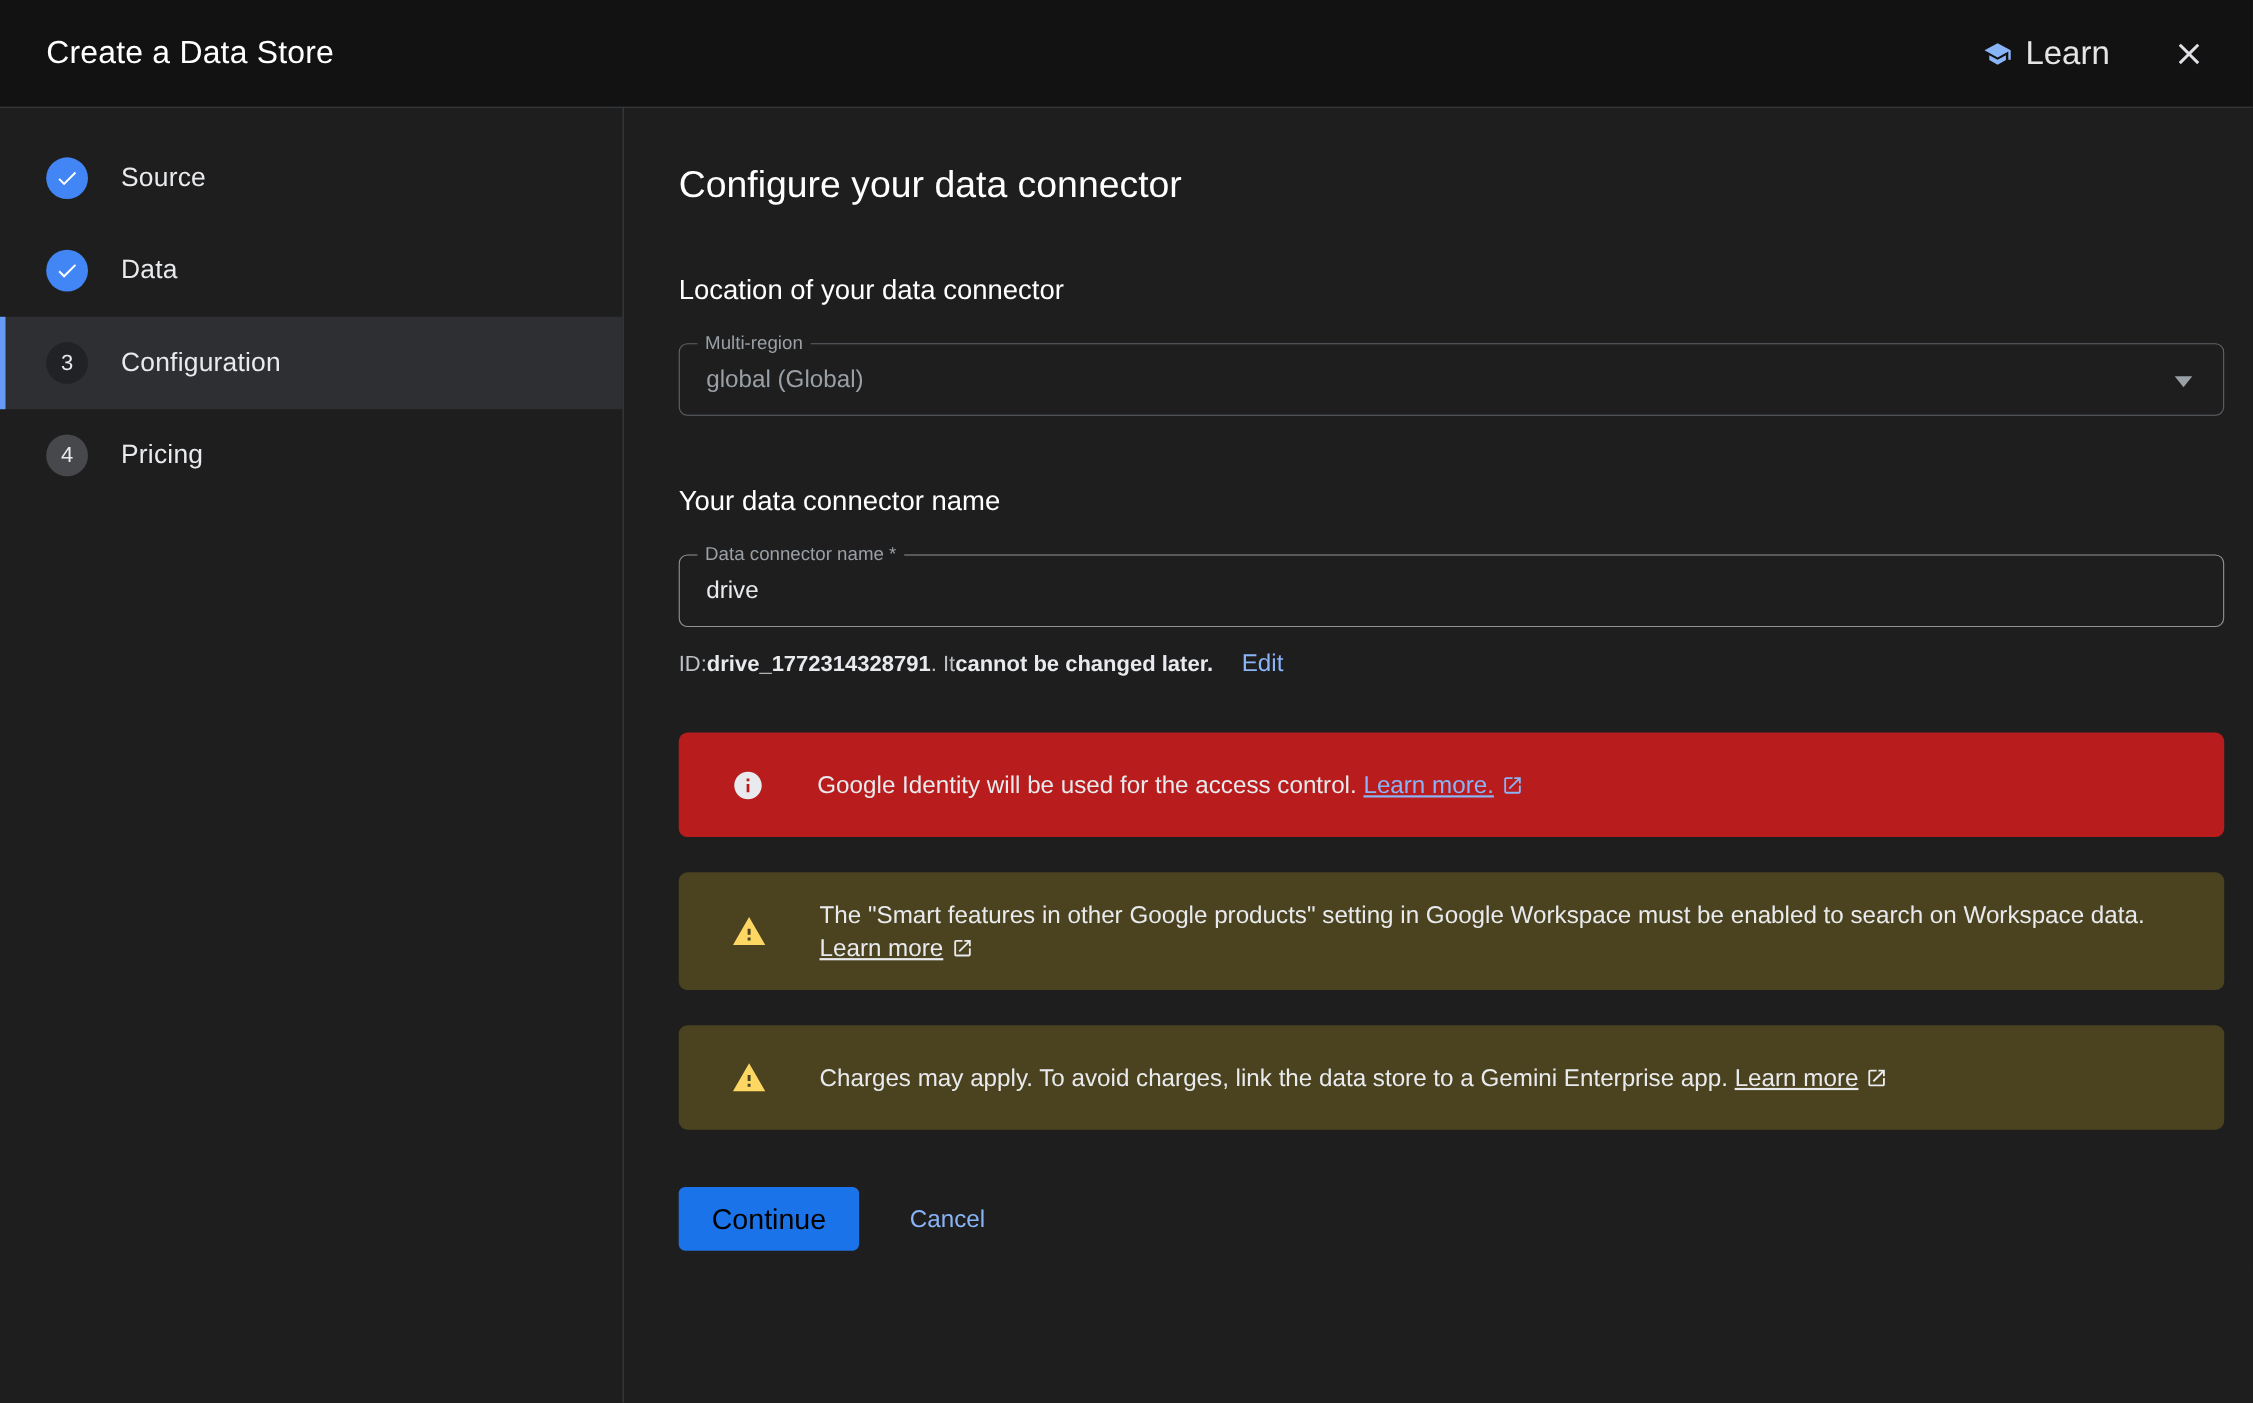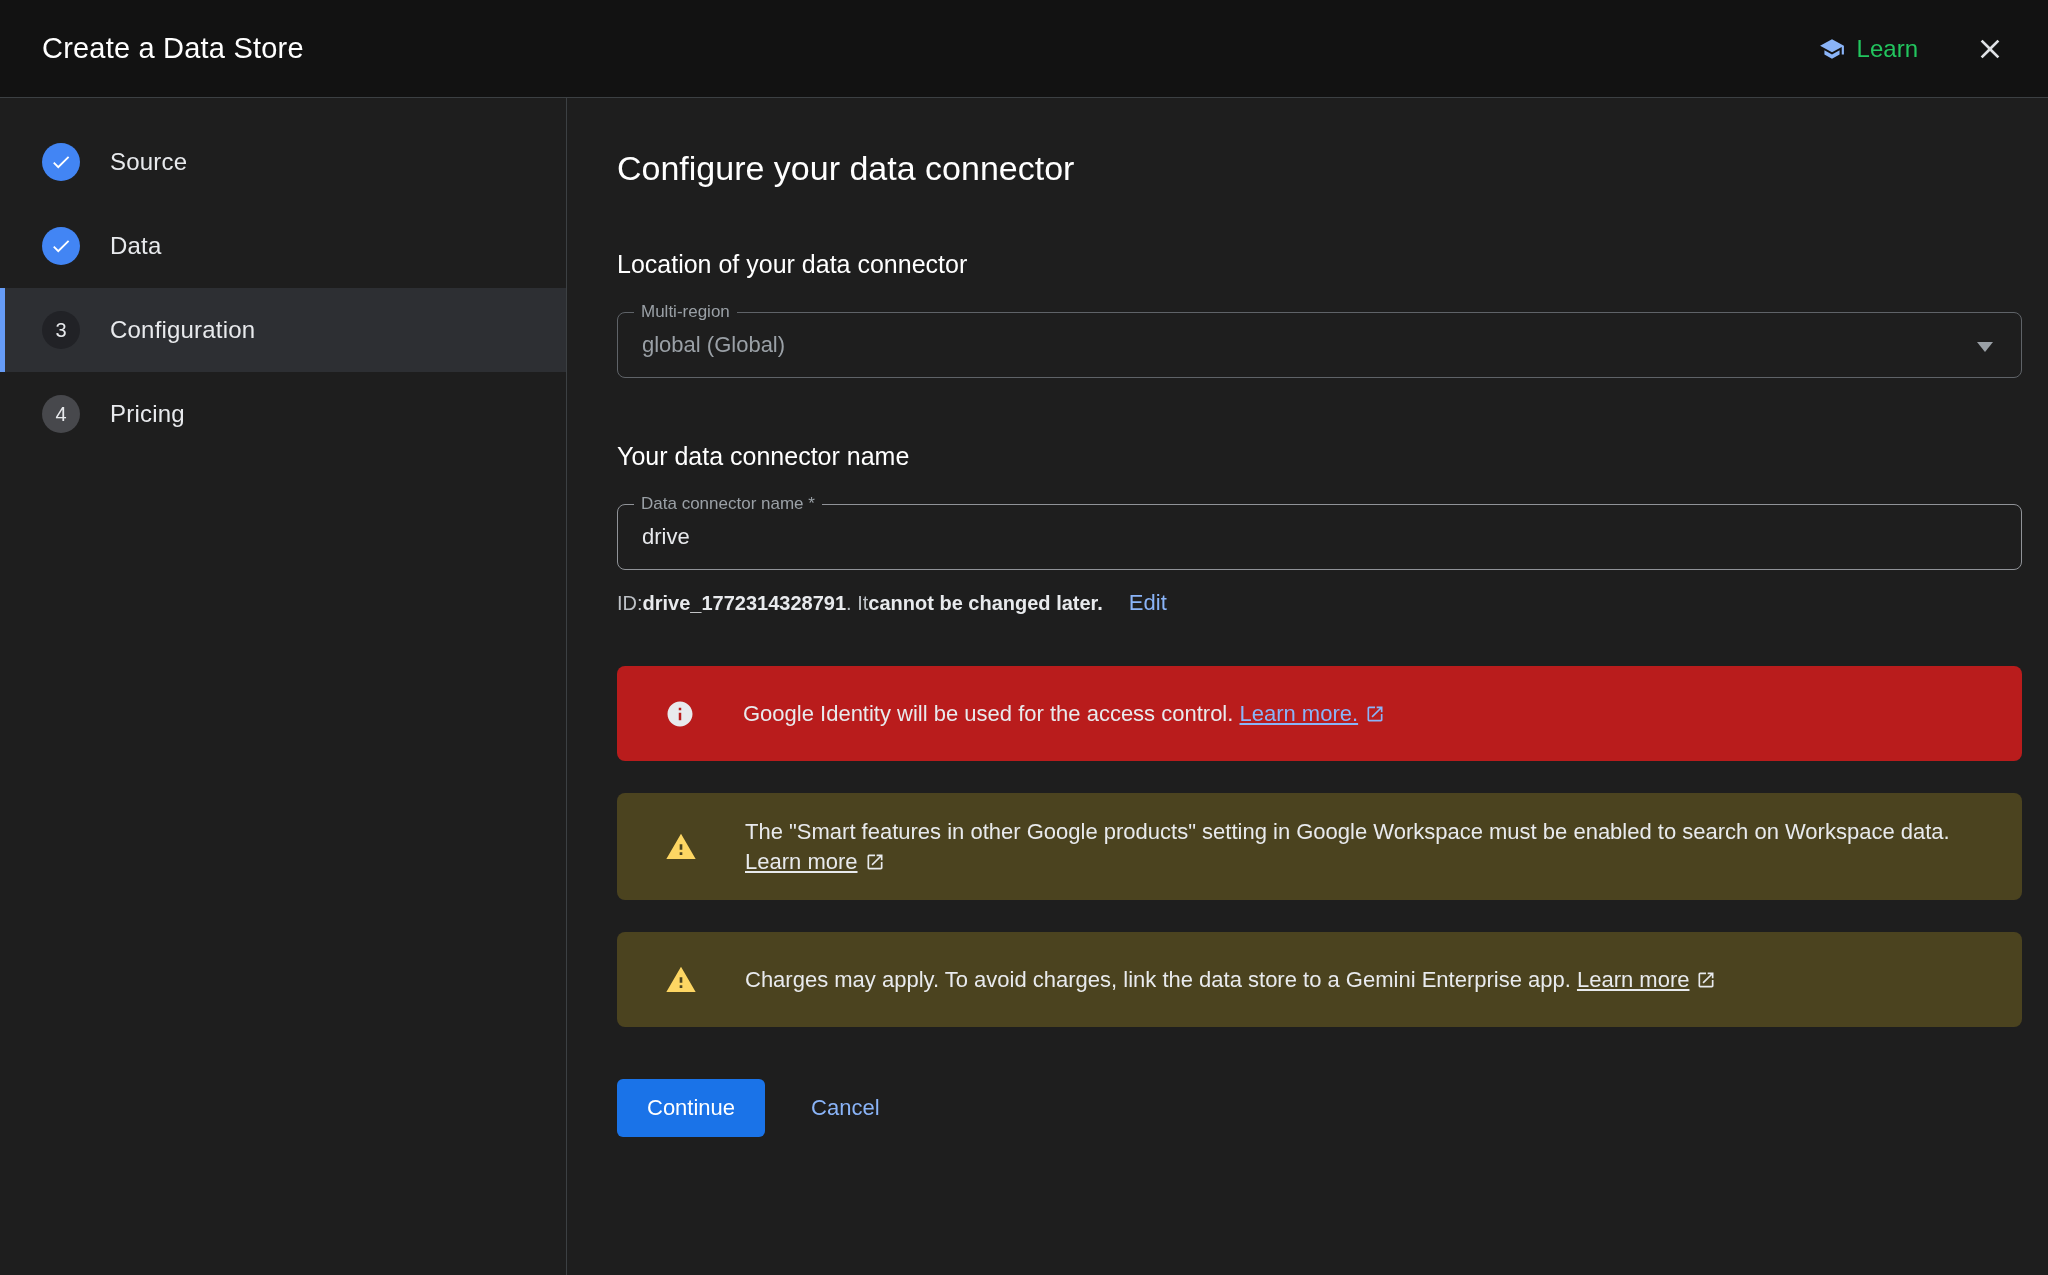--- a/index.html
+++ b/index.html
@@ -31,22 +31,22 @@
     display: flex;
     align-items: center;
     gap: 56px;
   }
   .learn-btn {
     display: flex;
     align-items: center;
     gap: 12px;
     background: none;
     border: none;
-    color: #22c55e;
-    font-size: 24px;
+    color: #e5e5e5;
+    font-size: 30px;
     font-weight: 500;
     font-family: inherit;
     cursor: pointer;
   }
   .icon-btn {
     background: none;
     border: none;
     cursor: pointer;
     display: flex;
     align-items: center;
@@ -235,24 +235,24 @@
     margin-top: 52px;
     display: flex;
     align-items: center;
     gap: 46px;
     padding-bottom: 60px;
   }
   .btn-primary {
     height: 58px;
     padding: 0 30px;
     background: #1a73e8;
-    color: #ffffff;
+    color: #000000;
     border: none;
     border-radius: 6px;
-    font-size: 22px;
+    font-size: 26px;
     font-weight: 500;
     font-family: inherit;
     cursor: pointer;
   }
   .btn-text {
     background: none;
     border: none;
     color: #8ab4f8;
     font-size: 22px;
     font-weight: 500;

